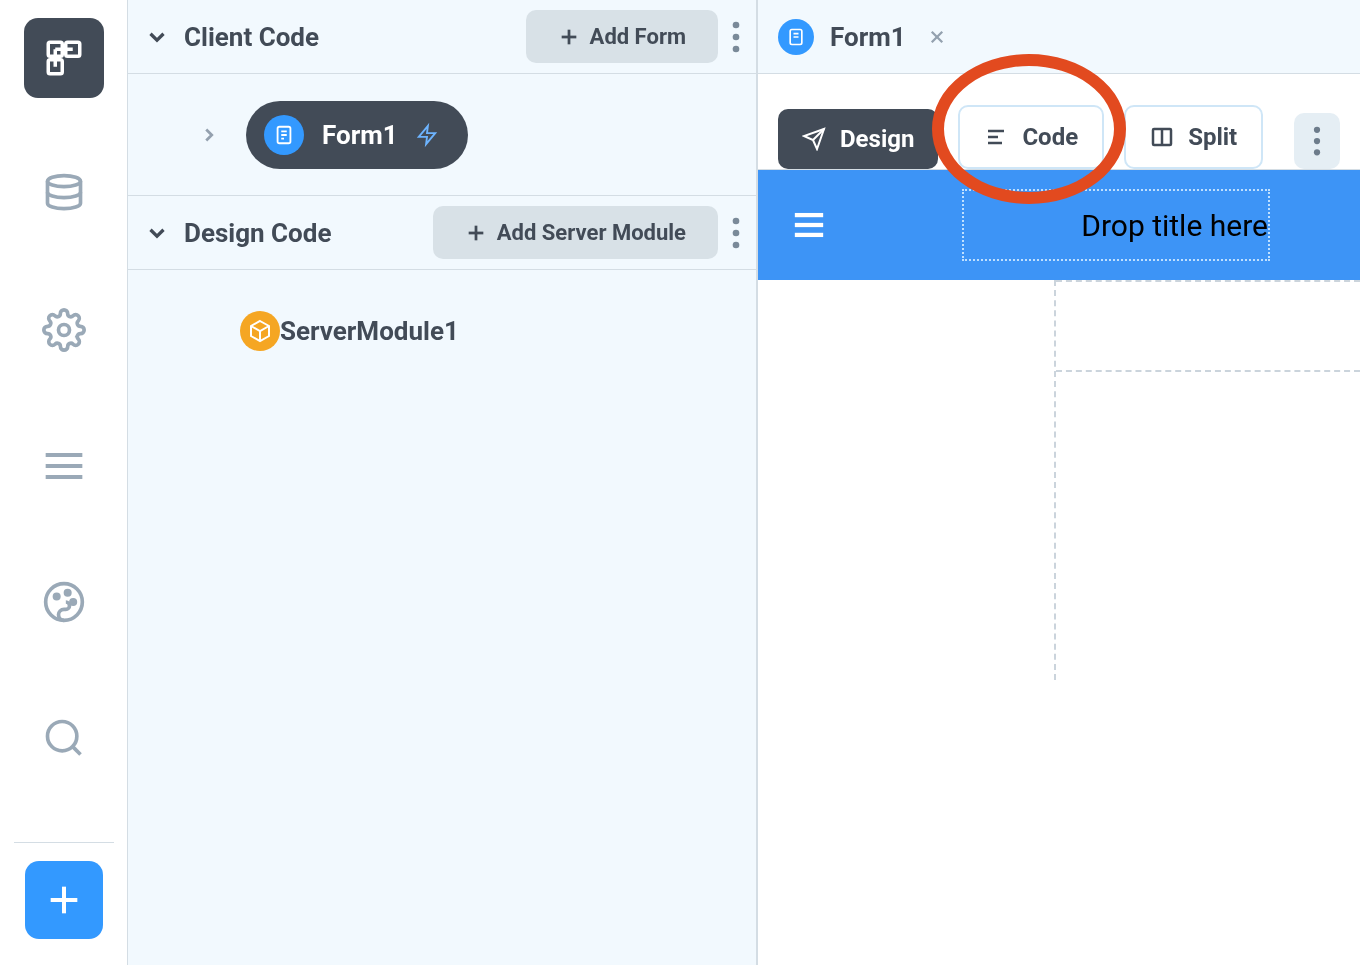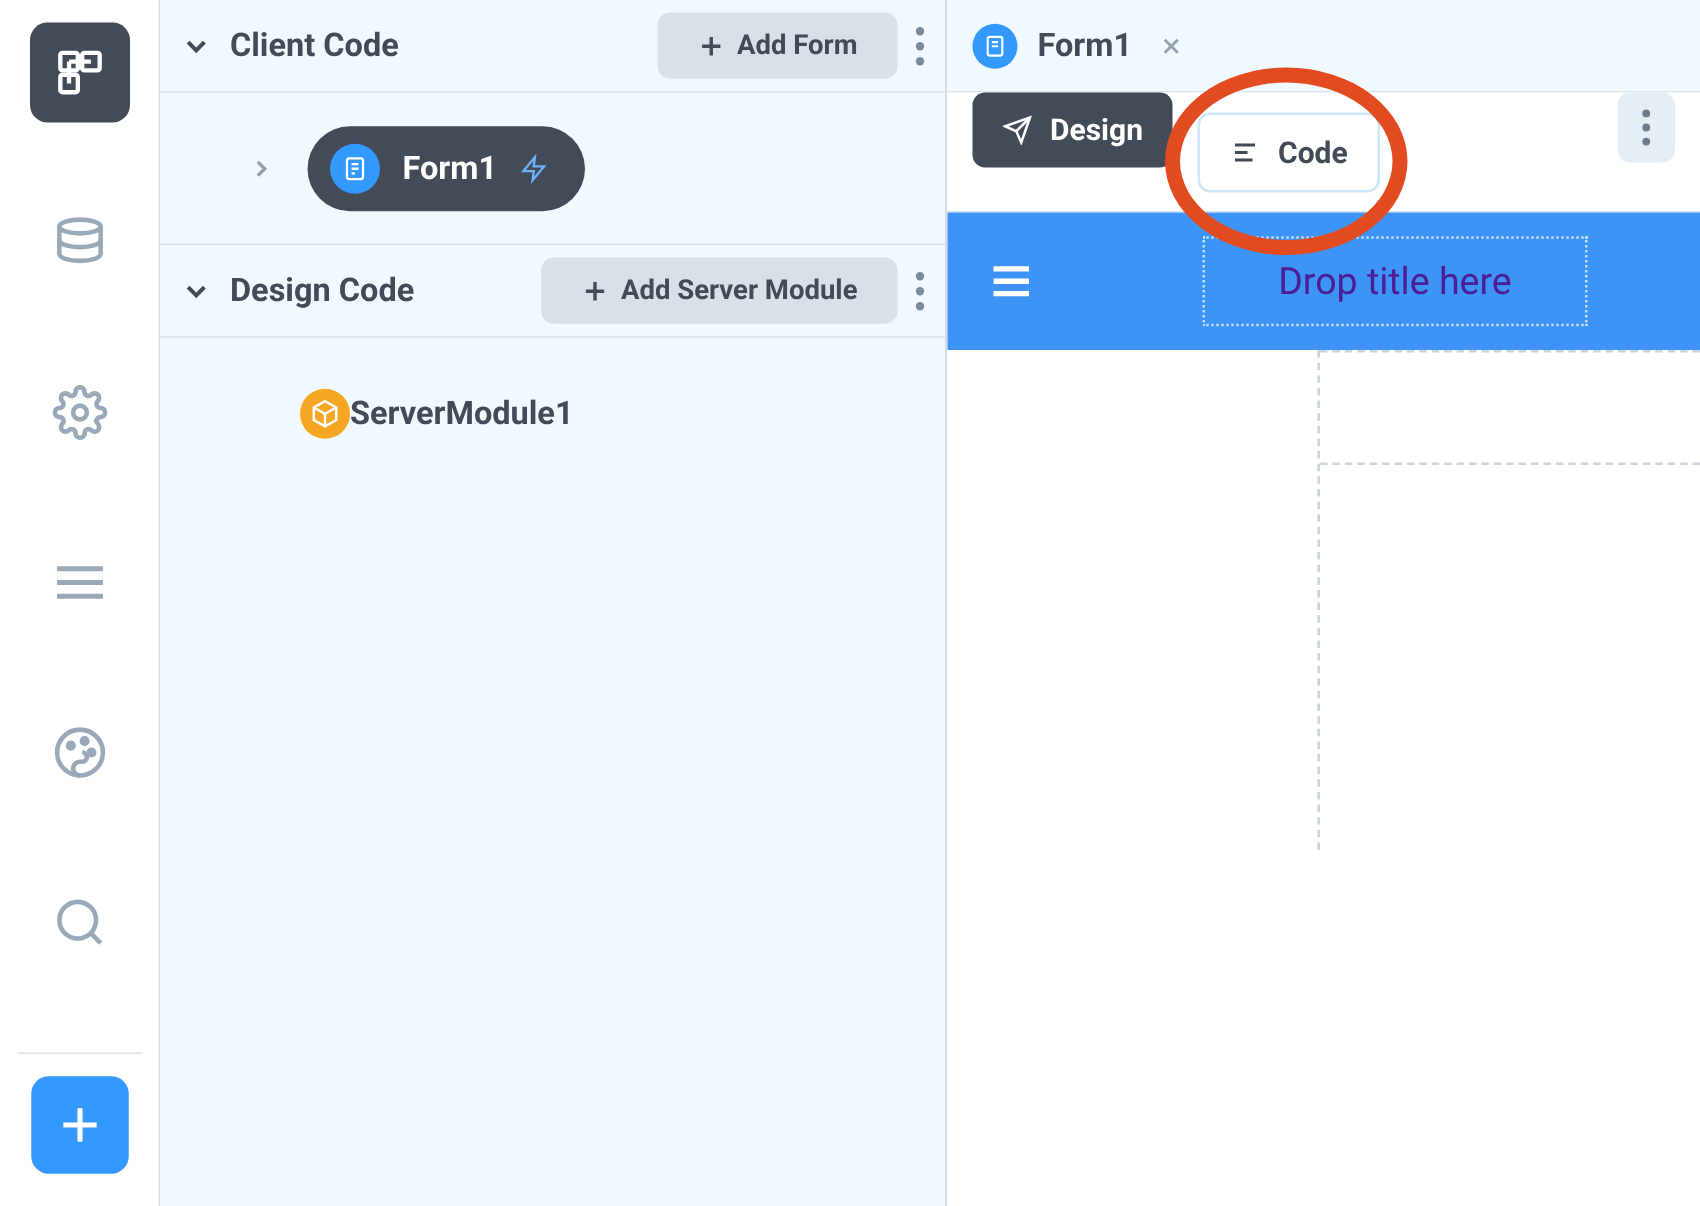--- a/index.html
+++ b/index.html
@@ -31,32 +31,32 @@
   .module-icon { width:40px; height:40px; border-radius:50%; background:#f5a623; display:flex; align-items:center; justify-content:center; }
   .module-label { font-size:26px; font-weight:700; color:#424b57; }
   .tree-chev { color:#94a1af; margin-right:26px; cursor:pointer; }
 
   
   .right { flex:1; display:flex; flex-direction:column; position:relative; background:#fff; }
   .tab-bar { height:74px; display:flex; align-items:center; padding:0 20px; gap:16px; background:#f2f9fe; border-bottom:1px solid #d4dde4; }
   .tab-bar .tab-icon { width:36px; height:36px; border-radius:50%; background:#3399ff; display:flex; align-items:center; justify-content:center; }
   .tab-bar .tab-title { font-size:26px; font-weight:700; color:#424b57; }
   .tab-bar .tab-close { color:#94a1af; font-size:22px; cursor:pointer; margin-left:6px; }
-  .view-toggle { height:96px; display:flex; align-items:flex-start; padding:0 20px; gap:20px; background:#fff; border-bottom:1px solid #d4dde4; }
+  .view-toggle { height:96px; display:flex; align-items:flex-end; padding:0 20px; gap:20px; background:#fff; border-bottom:1px solid #d4dde4; }
   .vt-btn { display:flex; align-items:center; gap:14px; border-radius:10px; padding:16px 24px; font-size:24px; font-weight:700; cursor:pointer; }
   .vt-design { background:#424b57; color:#fff; }
   .vt-code { background:#fff; border:2px solid #cfe6f7; color:#424b57;margin-top:16px; }
   .vt-split { background:#fff; border:2px solid #cfe6f7; color:#424b57; }
   .vt-more { margin-left:auto; background:#e5eef4; width:46px; height:56px; border-radius:10px; display:flex; align-items:center; justify-content:center; color:#6d7c8b; cursor:pointer;}
   .highlight-ring { position:absolute; top:54px; left:932px; width:194px; height:150px; border:12px solid #e24a1f; border-radius:50%; pointer-events:none; z-index:50; }
 
   .canvas { flex:1; position:relative; background:#fff; }
   .titlebar-drop { height:110px; background:#3d94f6; display:flex; align-items:center; padding:0 34px; gap:36px; }
   .hamburger { cursor:pointer; }
-  .drop-box { flex:1; max-width:308px; height:72px; border:2px dotted #bfe0ff; display:flex; align-items:center; justify-content:center; color:#4c1d95; font-size:30px; font-weight:400; margin: 0 auto 0 100px; }
+  .drop-box { flex:1; max-width:308px; height:72px; border:2px dotted #bfe0ff; display:flex; align-items:center; justify-content:flex-end; color:#000000; font-size:30px; font-weight:400; margin: 0 auto 0 100px; }
   .dashed-col { position:absolute; top:110px; left:296px; width:2px; height:400px; border-left:2px dashed #cbd4dc; }
   .dashed-row { position:absolute; left:298px; right:0; border-top:2px dashed #cbd4dc; }
   .dashed-row.r1 { top:110px; }
   .dashed-row.r2 { top:200px; }
   svg { display:block; }
 </style>
 </head>
 <body>
 
 <div class="app">
@@ -226,20 +226,27 @@
         <span>Design</span>
       </div>
       <div class="vt-btn vt-code">
         <svg width="24" height="24" viewBox="0 0 24 24" fill="none" stroke="#424b57" stroke-width="2.5">
             <line x1="4" y1="6" x2="20" y2="6"></line>
             <line x1="4" y1="12" x2="14" y2="12"></line>
             <line x1="4" y1="18" x2="18" y2="18"></line>
           </svg>
         <span>Code</span>
       </div>
+      <div class="vt-btn vt-split">
+        <svg width="24" height="24" viewBox="0 0 24 24" fill="none" stroke="#424b57" stroke-width="2.5">
+            <rect x="3" y="4" width="18" height="16" rx="1"></rect>
+            <line x1="12" y1="4" x2="12" y2="20"></line>
+          </svg>
+        <span>Split</span>
+      </div>
       <div class="vt-more">
         <svg width="8" height="30" viewBox="0 0 6 24" fill="#6d7c8b">
             <circle cx="3" cy="3" r="2.5"></circle>
             <circle cx="3" cy="12" r="2.5"></circle>
             <circle cx="3" cy="21" r="2.5"></circle>
           </svg>
       </div>
     </div>
 
     <div class="canvas">

